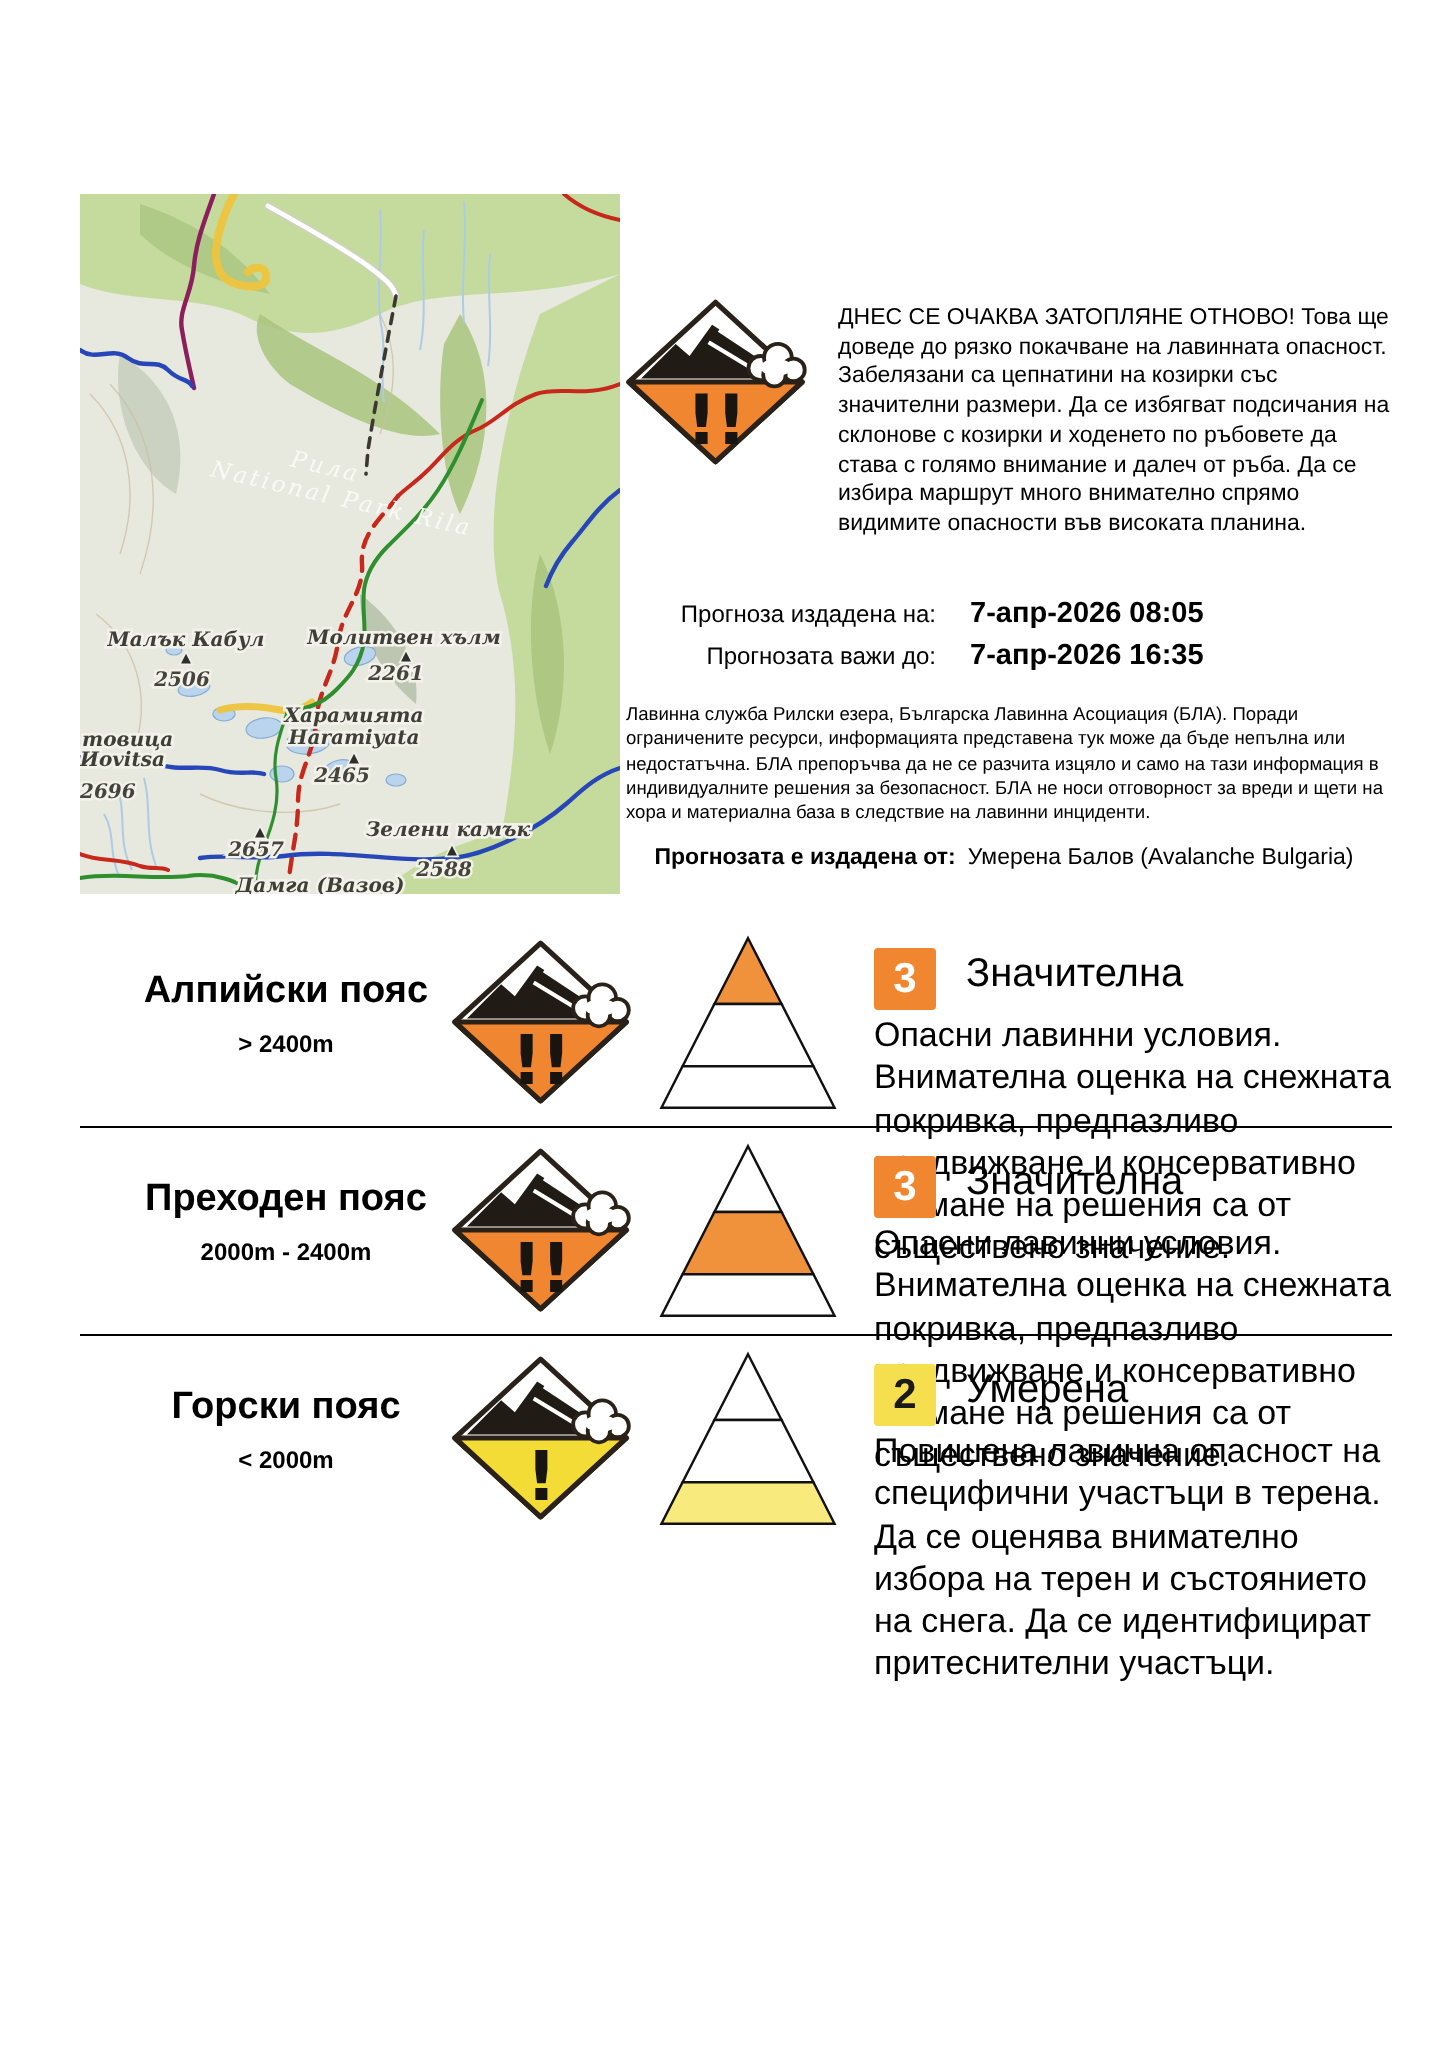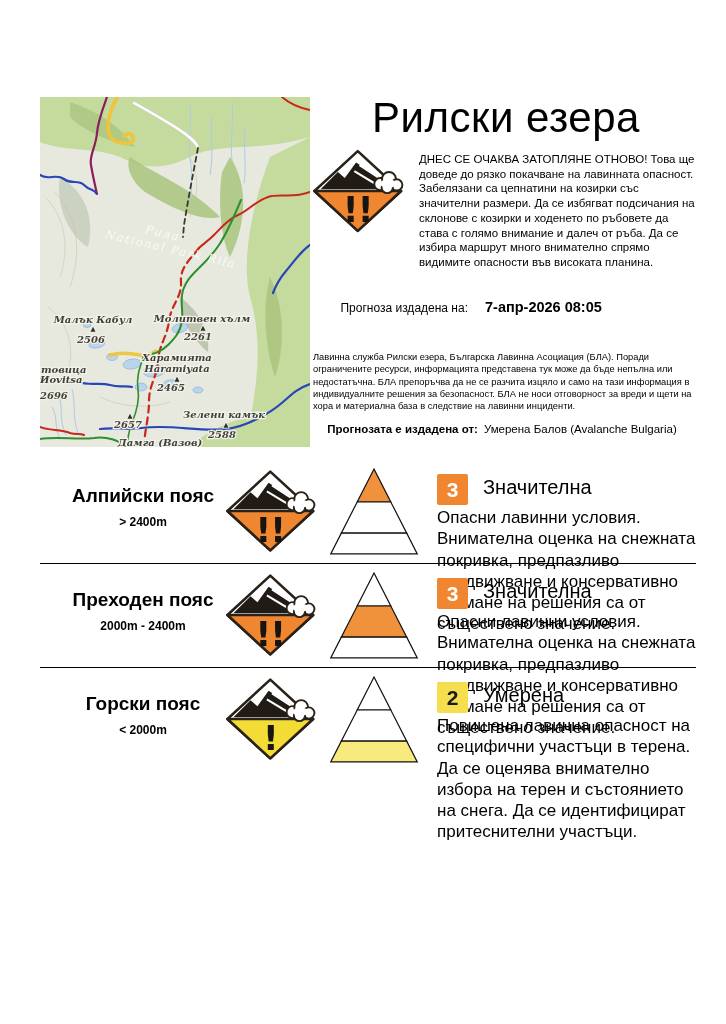--- a/index.html
+++ b/index.html
@@ -180,36 +180,39 @@
 
         <text class="mlab" x="184" y="321" text-anchor="middle">Зелени камък</text>
         <text class="pk" x="186" y="330" text-anchor="middle">▲</text>
         <text class="melev" x="182" y="341" text-anchor="middle">2588</text>
 
         <text class="mlab" x="120" y="349" text-anchor="middle">Дамга (Вазов)</text>
       </g>
     </svg>
   </div>
 
-  <div class="title">Рилски езера</div>
 
   <svg class="hdr-icon" viewBox="0 0 112 100">
     <use href="#dia-base"></use>
     <path d="M4,50 L104,50 L54,96 Z" stroke="#2a2118" stroke-width="3" stroke-linejoin="round" fill="#F0862F"></path>
     <use href="#dia-top"></use>
     <text class="dia-marks" x="54" y="86" text-anchor="middle">!!</text>
     <use href="#dia-cloud"></use>
   </svg>
 
   <div class="summary">ДНЕС СЕ ОЧАКВА ЗАТОПЛЯНЕ ОТНОВО! Това ще доведе до рязко покачване на лавинната опасност.
  Забелязани са цепнатини на козирки със значителни размери. Да се избягват подсичания на склонове с козирки и ходенето по ръбовете да става с голямо внимание и далеч от ръба. Да се избира маршрут много внимателно спрямо видимите опасности във високата планина.</div>
 
   <div class="fc fc1">
     <span class="lbl">Прогноза издадена на:</span>
     <span class="val">7-апр-2026 08:05</span>
+  </div>
+  <div class="fc fc2">
+    <span class="lbl">Прогнозата важи до:</span>
+    <span class="val">7-апр-2026 16:35</span>
   </div>
 
   <div class="disclaimer">Лавинна служба Рилски езера, Българска Лавинна Асоциация (БЛА). Поради ограничените ресурси, информацията представена тук може да бъде непълна или недостатъчна. БЛА препоръчва да не се разчита изцяло и само на тази информация в индивидуалните решения за безопасност. БЛА не носи отговорност за вреди и щети на хора и материална база в следствие на лавинни инциденти.</div>
 
   <div class="issuer">
     <span class="lbl">Прогнозата е издадена от:</span><span>Умерена Балов (Avalanche Bulgaria)</span>
   </div>
 
   <div class="bands">
 

